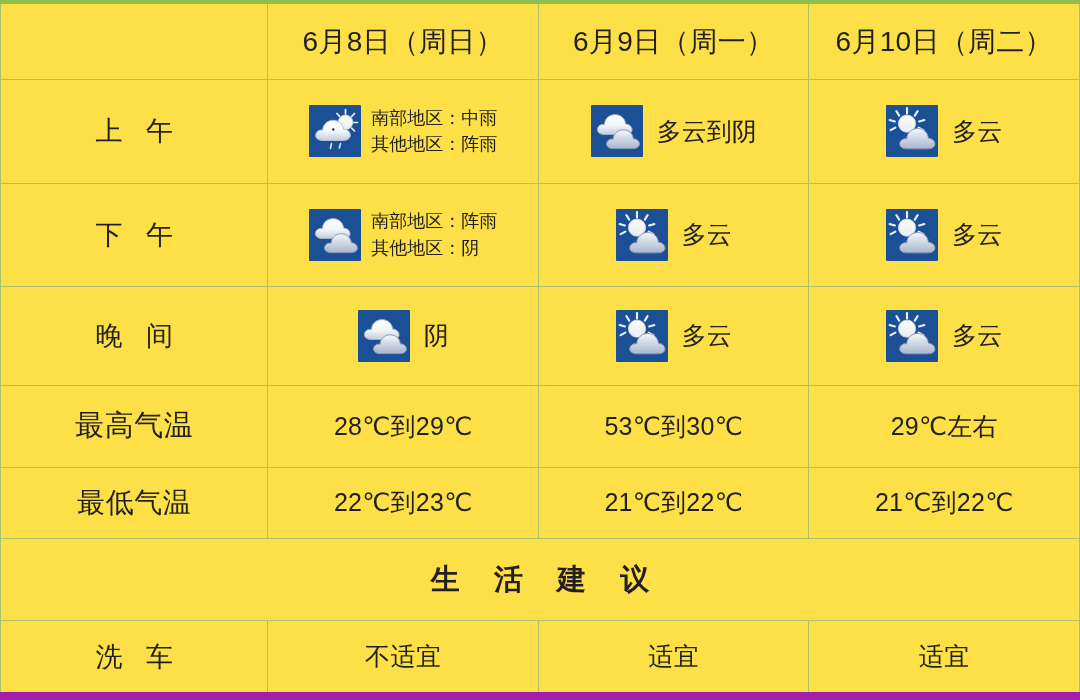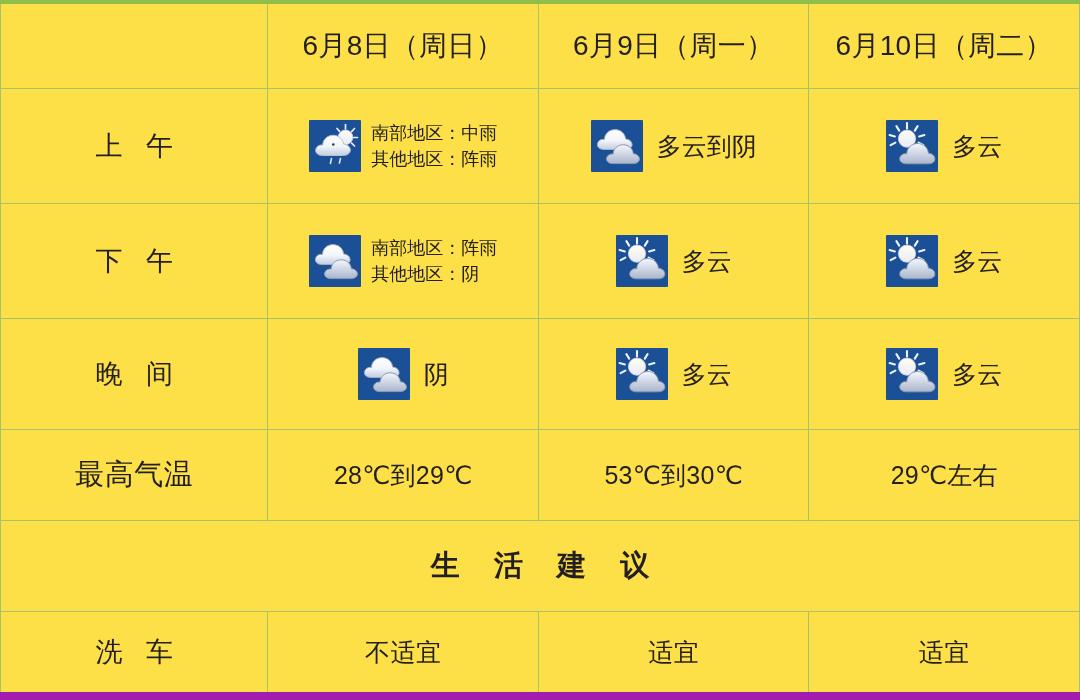--- a/index.html
+++ b/index.html
@@ -301,20 +301,26 @@
       </td>
     </tr>
 
     <tr class="shaded" style="height:65px">
       <td class="label-cell tight" style="font-size:29px">最高气温</td>
       <td class="temp-cell">28℃到29℃</td>
       <td class="temp-cell">53℃到30℃</td>
       <td class="temp-cell">29℃左右</td>
     </tr>
 
+    <tr style="height:57px">
+      <td class="label-cell tight" style="font-size:28px">最低气温</td>
+      <td class="temp-cell">22℃到23℃</td>
+      <td class="temp-cell">21℃到22℃</td>
+      <td class="temp-cell">21℃到22℃</td>
+    </tr>
 
     <tr class="shaded" style="height:65px">
       <td class="advice-title-cell" colspan="4">生 活 建 议</td>
     </tr>
 
 
 
     <tr class="last-row" style="height:60px">
       <td class="label-cell">洗 车</td>
       <td class="advice-cell">不适宜</td>

